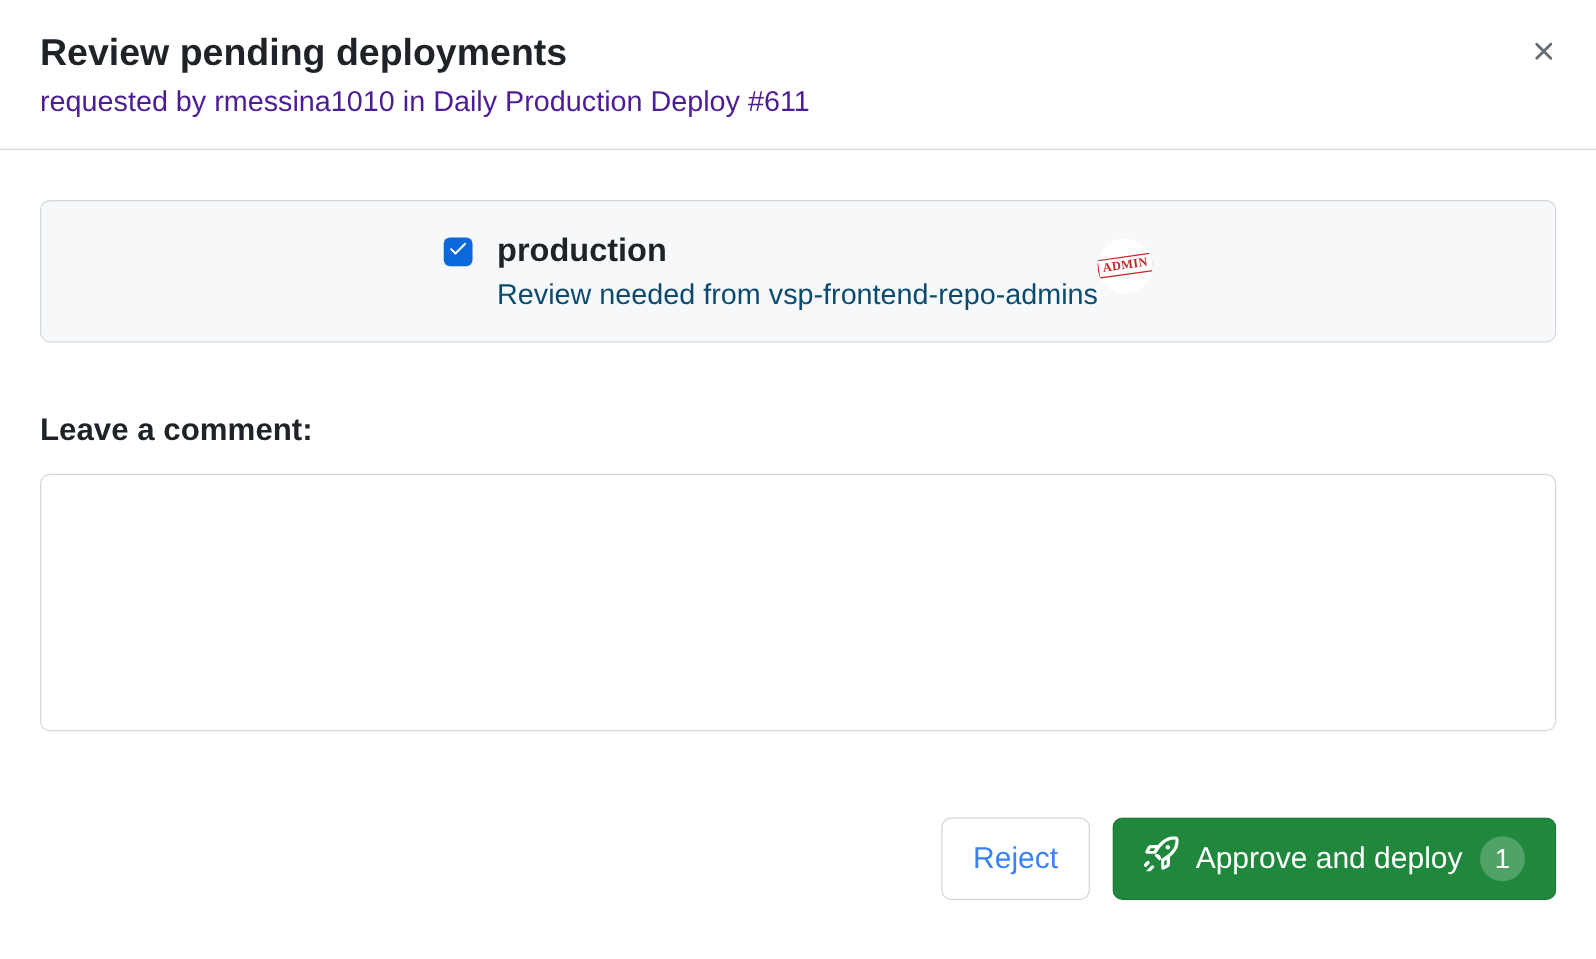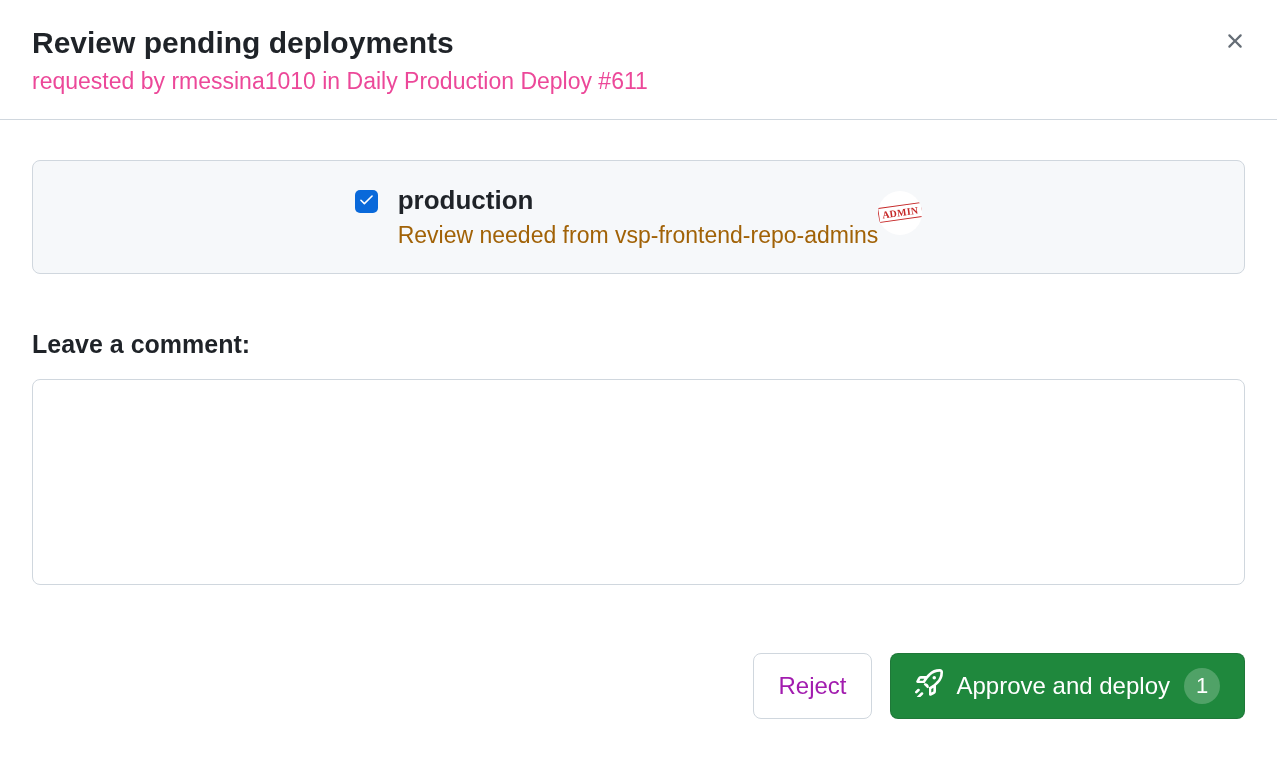--- a/index.html
+++ b/index.html
@@ -27,21 +27,21 @@
       position: relative;
     }
     .dialog-title {
       font-size: 30px;
       font-weight: 600;
       color: #1f2328;
       line-height: 1.25;
     }
     .dialog-subtitle {
       font-size: 23px;
-      color: #ec4899;
+      color: #4c1d95;
       margin-top: 6px;
       font-weight: 400;
     }
     .close-button {
       position: absolute;
       top: 28px;
       right: 28px;
       width: 28px;
       height: 28px;
       background: transparent;
@@ -95,21 +95,21 @@
       flex-direction: column;
       gap: 6px;
     }
     .env-name {
       font-size: 26px;
       font-weight: 600;
       color: #1f2328;
     }
     .env-review-text {
       font-size: 23px;
-      color: #a16207;
+      color: #0c4a6e;
     }
     .admin-badge {
       width: 44px;
       height: 44px;
       border-radius: 50%;
       background: #ffffff;
       display: flex;
       align-items: center;
       justify-content: center;
       overflow: hidden;
@@ -159,21 +159,21 @@
       border-radius: 8px;
       cursor: pointer;
       display: flex;
       align-items: center;
       gap: 14px;
       border: 1px solid;
     }
     .btn-reject {
       background: #ffffff;
       border-color: #d0d7de;
-      color: #a21caf;
+      color: #3b82f6;
     }
     .btn-approve {
       background: #1f883d;
       border-color: rgba(31, 35, 40, 0.15);
       color: #ffffff;
     }
     .btn-approve svg {
       width: 28px;
       height: 28px;
       fill: #ffffff;

